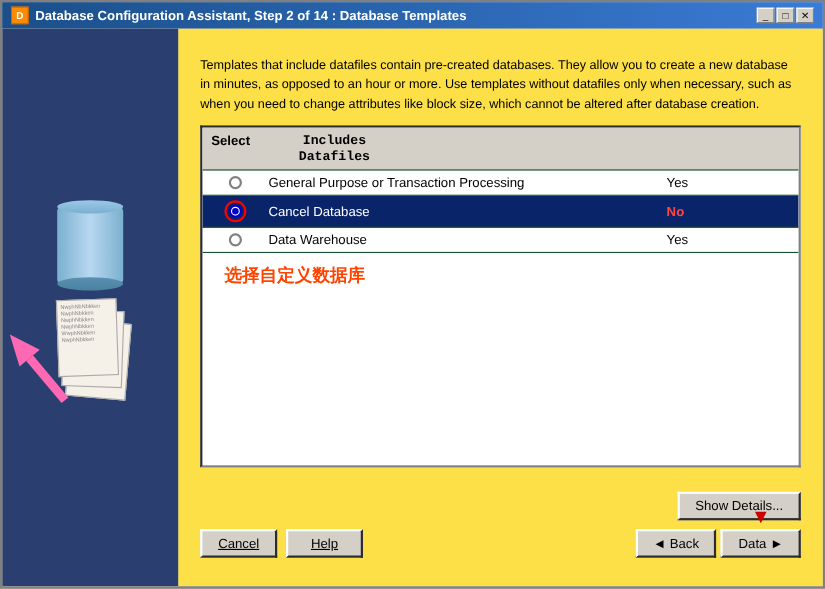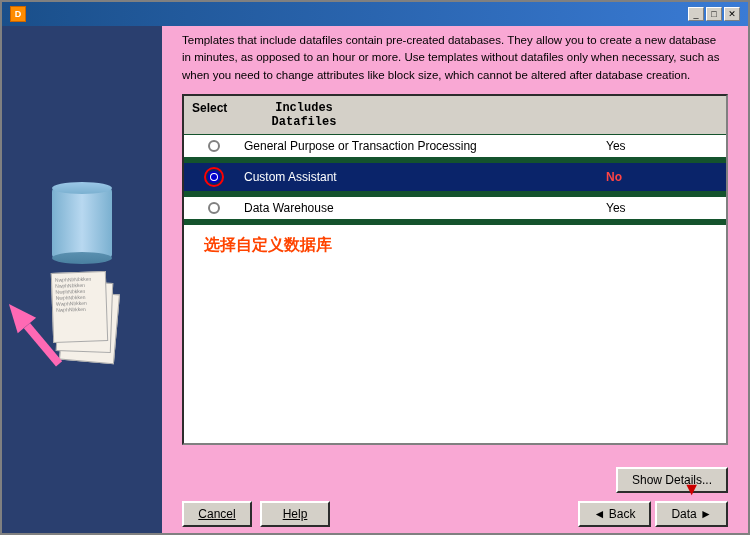--- a/index.html
+++ b/index.html
@@ -133,25 +133,25 @@
       font-size: 5px;
       color: #888;
       padding: 3px;
       line-height: 1.2;
     }
     .doc:nth-child(1) { top: 20px; left: 15px; transform: rotate(5deg); }
     .doc:nth-child(2) { top: 10px; left: 10px; transform: rotate(2deg); }
     .doc:nth-child(3) { top: 0; left: 5px; transform: rotate(-2deg); }
     .right-panel {
       flex: 1;
-      padding: 6px 20px;
+      padding: 26px 20px;
       display: flex;
       flex-direction: column;
       gap: 10px;
-      background: #f9a8d4;
+      background: #fde047;
     }
     .description {
       font-size: 11.5px;
       color: #000;
       line-height: 1.5;
     }
     .template-table {
       border: 2px inset #808080;
       background: white;
       flex: 1;
@@ -168,21 +168,21 @@
       font-weight: bold;
       padding: 2px 8px;
     }
     .th-select { width: 60px; }
     .th-template { flex: 1; }
     .th-datafiles { width: 120px; text-align: center; font-family: Liberation Mono, monospace; }
     .table-row {
       display: flex;
       align-items: center;
       padding: 4px 0;
-      border-bottom: 6px solid #14532d;
+      border-bottom: 1px solid #14532d;
     }
     .table-row.selected {
       background: #0a246a;
       color: white;
     }
     .td-select {
       width: 60px;
       display: flex;
       justify-content: center;
       align-items: center;
@@ -289,20 +289,21 @@
 </head>
 <body>
 
 <div class="window">
 
   <div class="title-bar">
     <div class="title-bar-left">
       <div class="title-icon">
         <span>D</span>
       </div>
+      <span class="title-text">Database Configuration Assistant, Step 2 of 14 : Database Templates</span>
     </div>
     <div class="title-buttons">
       <button class="title-btn">_</button>
       <button class="title-btn">□</button>
       <button class="title-btn">✕</button>
     </div>
   </div>
 
   <div class="content-area">
 
@@ -346,21 +347,21 @@
           <div class="td-template">General Purpose or Transaction Processing</div>
           <div class="td-datafiles">Yes</div>
         </div>
 
         <div class="table-row selected">
           <div class="td-select">
             <div class="radio-circle-highlight">
               <div class="radio checked"></div>
             </div>
           </div>
-          <div class="td-template">Custom Assistant</div>
+          <div class="td-template">Cancel Database</div>
           <div class="td-datafiles">No</div>
         </div>
 
         <div class="table-row">
           <div class="td-select">
             <div class="radio"></div>
           </div>
           <div class="td-template">Data Warehouse</div>
           <div class="td-datafiles">Yes</div>
         </div>

